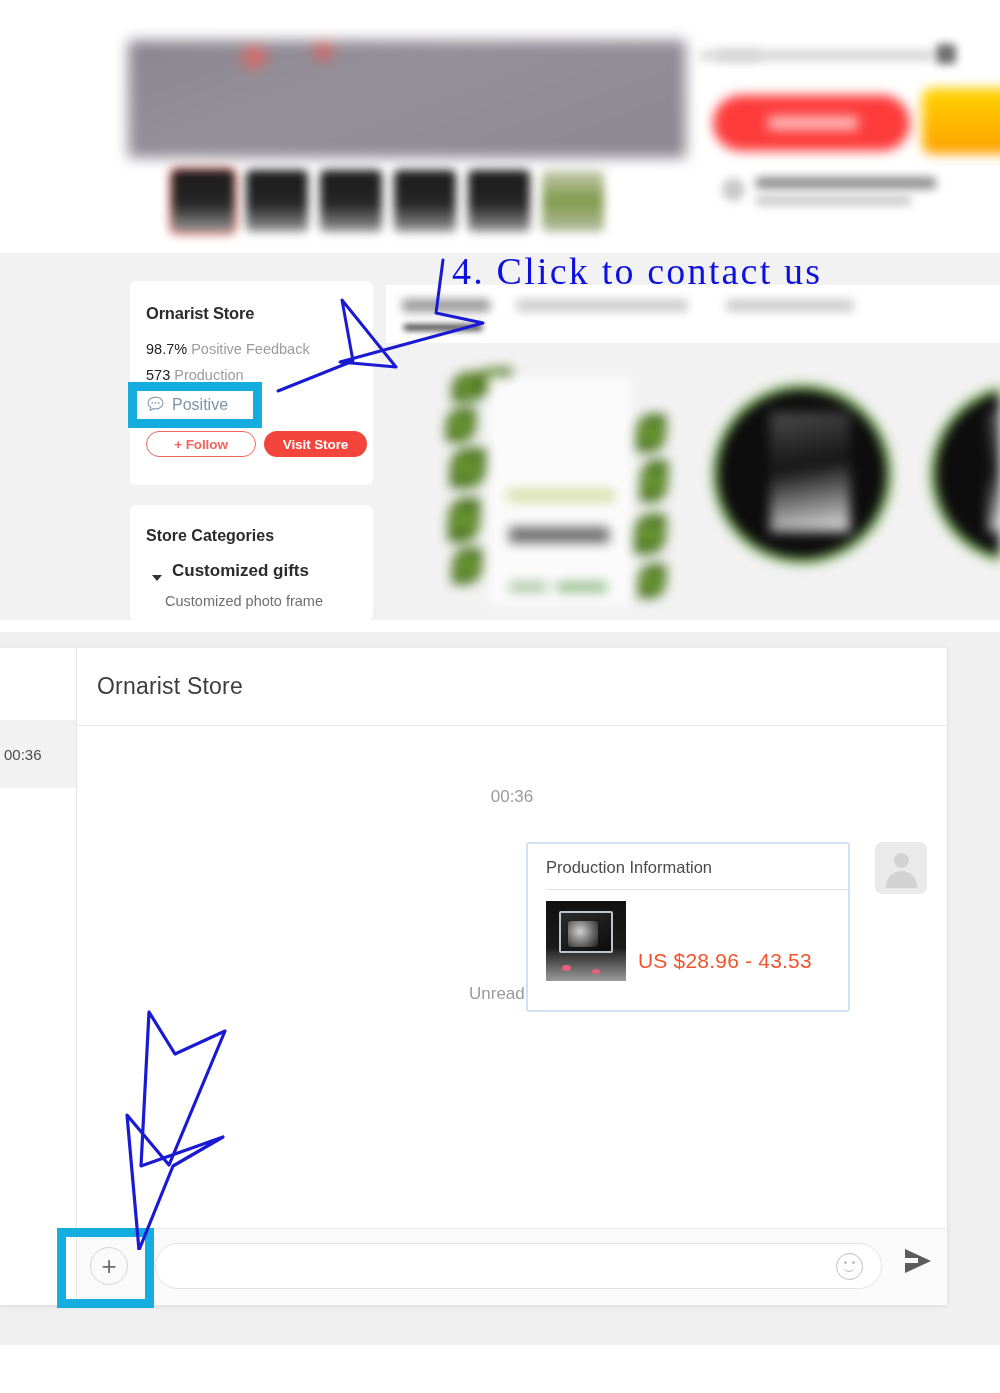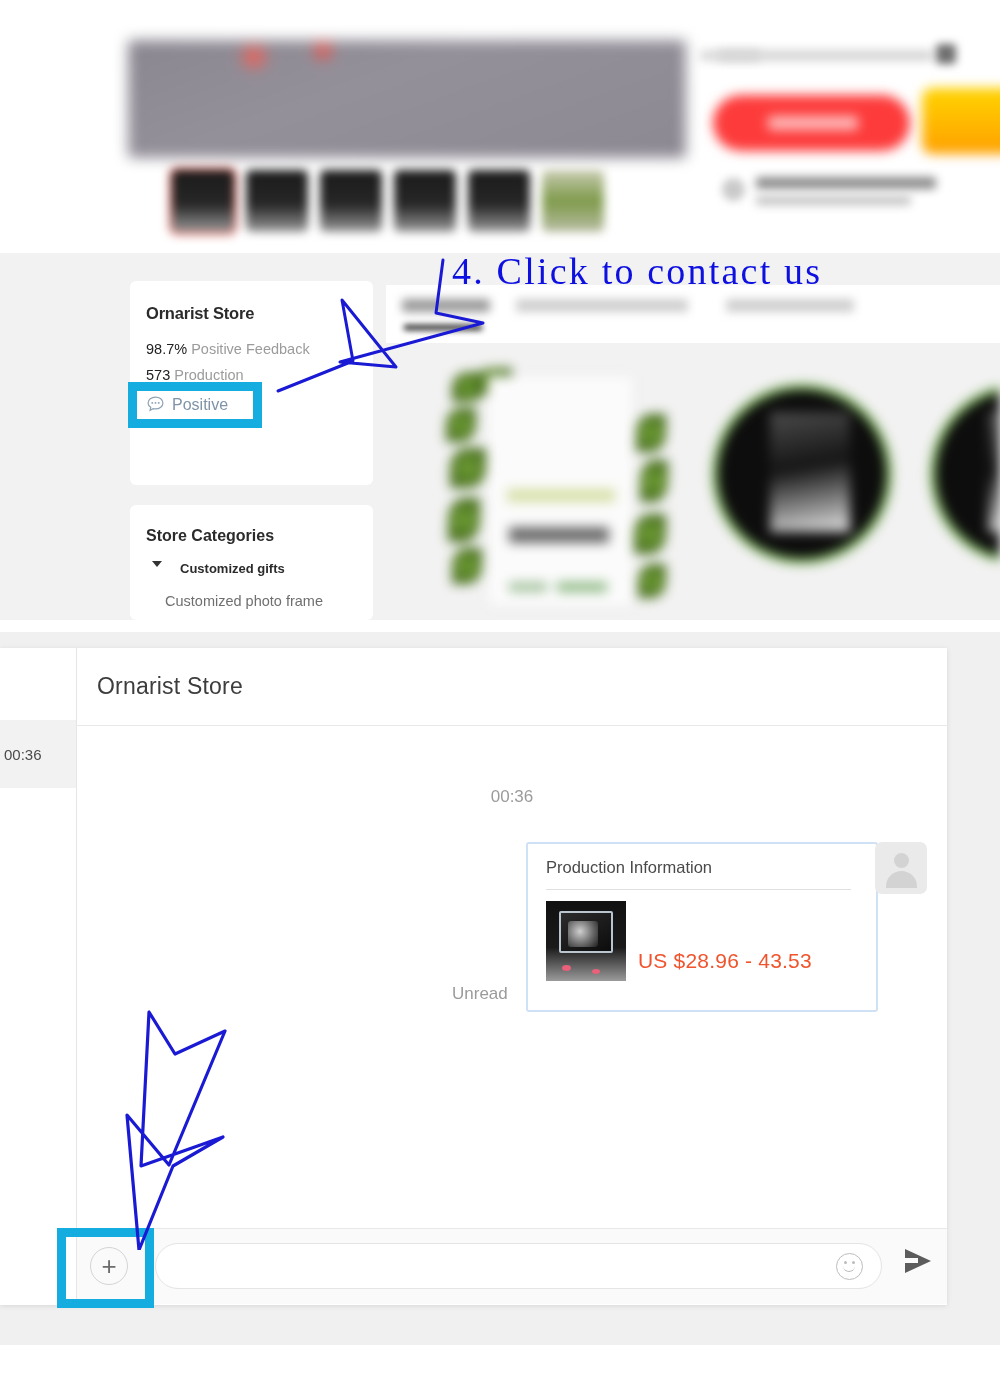--- a/index.html
+++ b/index.html
@@ -121,22 +121,22 @@
     display:flex; align-items:center; justify-content:center; letter-spacing:-.1px;
   }
 
   
   .cat-card {
     position:absolute; left:130px; top:505px; width:243px; height:115px;
     background:#fff; border-radius:6px;
   }
   .cat-title { position:absolute; left:16px; top:22px; font-size:16px; font-weight:bold; color:#2b2b2b; }
   .cat-parent {
-    position:absolute; left:22px; top:56px; font-size:13px; font-weight:bold; color:#2b2b2b;
-    display:flex; align-items:flex-start; gap:18px;
+    position:absolute; left:22px; top:56px; font-size:17px; font-weight:bold; color:#2b2b2b;
+    display:flex; align-items:flex-end; gap:10px;
   }
   .caret { width:0; height:0; border-left:5px solid transparent; border-right:5px solid transparent; border-top:6px solid #333; }
   .cat-child { position:absolute; left:35px; top:88px; font-size:14.5px; color:#6f6f6f; }
 
   
   .tabs-wrap { position:absolute; left:386px; top:285px; width:614px; height:58px; background:#fff; }
   .tab-act {
     position:absolute; left:16px; top:14px; width:88px; height:13px;
     background:#9a9a9a; border-radius:3px; filter:blur(5px);
   }
@@ -194,21 +194,21 @@
     position:absolute; left:77px; top:0; width:870px; height:78px;
     border-bottom:1px solid #e8e8e8; display:flex; align-items:center; padding-left:20px;
   }
   .chat-header-title { font-size:23px; color:#3d3d3d; font-weight:normal; letter-spacing:.2px; }
 
   .chat-body { position:absolute; left:77px; top:79px; width:870px; height:520px; }
   .msg-time { position:absolute; left:0; top:60px; width:870px; text-align:center; font-size:17px; color:#9b9b9b; }
 
   .msg-row { position:absolute; left:0; top:115px; width:870px; }
   .prod-card {
-    position:absolute; left:449px; width:352px; height:170px;
+    position:absolute; left:449px; width:324px; height:170px;
     background:#fff; border:2px solid #cfe2f5; border-radius:3px;
   }
   .prod-card-title {
     position:absolute; left:18px; top:14px; font-size:16.5px; color:#4a4a4a;
   }
   .prod-divider { position:absolute; left:18px; top:45px; width:305px; height:1px; background:#e0e0e0; }
   .prod-thumb {
     position:absolute; left:18px; top:57px; width:80px; height:80px;
     background:linear-gradient(180deg,#111 0%,#1a1a1a 58%,#9b9b9b 100%);
     overflow:hidden;
@@ -226,21 +226,21 @@
   .prod-thumb .flr1 { position:absolute; left:16px; top:64px; width:9px; height:6px; background:#e8607a; border-radius:50%; }
   .prod-thumb .flr2 { position:absolute; left:46px; top:68px; width:8px; height:5px; background:#e8607a; border-radius:50%; }
   .prod-name {
     position:absolute; left:110px; top:55px; width:215px;
     font-size:16px; color:#4a4a4a; line-height:1.28;
   }
   .prod-price {
     position:absolute; left:110px; top:105px;
     font-size:21px; color:#f0542d; letter-spacing:.2px;
   }
-  .unread { position:absolute; left:375px; top:142px; font-size:17px; color:#9b9b9b; }
+  .unread { position:absolute; left:392px; top:142px; font-size:17px; color:#9b9b9b; }
   .avatar {
     position:absolute; left:798px; top:0px; width:52px; height:52px;
     background:#eaeaea; border-radius:7px;
   }
   .avatar .head { position:absolute; left:19px; top:11px; width:15px; height:15px; border-radius:50%; background:#d3d3d3; }
   .avatar .body { position:absolute; left:11px; top:29px; width:31px; height:17px; border-radius:16px 16px 0 0; background:#d3d3d3; }
 
   
   .chat-footer {
     position:absolute; left:77px; top:1228px; width:870px; height:76px;
@@ -324,20 +324,24 @@
       <span>Production</span>
     </div>
     <div class="contact-link">
       <svg class="bubble-ico" viewBox="0 0 20 20">
         <path d="M10 2.2c-4.3 0-7.8 2.7-7.8 6.1 0 1.9 1.1 3.6 2.8 4.7l-.7 3.1 3.2-1.7c.8.2 1.6.3 2.5.3 4.3 0 7.8-2.7 7.8-6.4S14.3 2.2 10 2.2z" fill="none" stroke="#8fa3b5" stroke-width="1.3"></path>
         <circle cx="6.6" cy="8.3" r="1" fill="#8fa3b5"></circle>
         <circle cx="10" cy="8.3" r="1" fill="#8fa3b5"></circle>
         <circle cx="13.4" cy="8.3" r="1" fill="#8fa3b5"></circle>
       </svg>
       <span>Positive</span>
+    </div>
+    <div class="btn-row">
+      <div class="btn-follow">+ Follow</div>
+      <div class="btn-visit">Visit Store</div>
     </div>
   </div>
 
   <div class="cat-card">
     <div class="cat-title">Store Categories</div>
     <div class="cat-parent">
       <span class="caret"></span>
       <span>Customized gifts</span>
     </div>
     <div class="cat-child">Customized photo frame</div>

